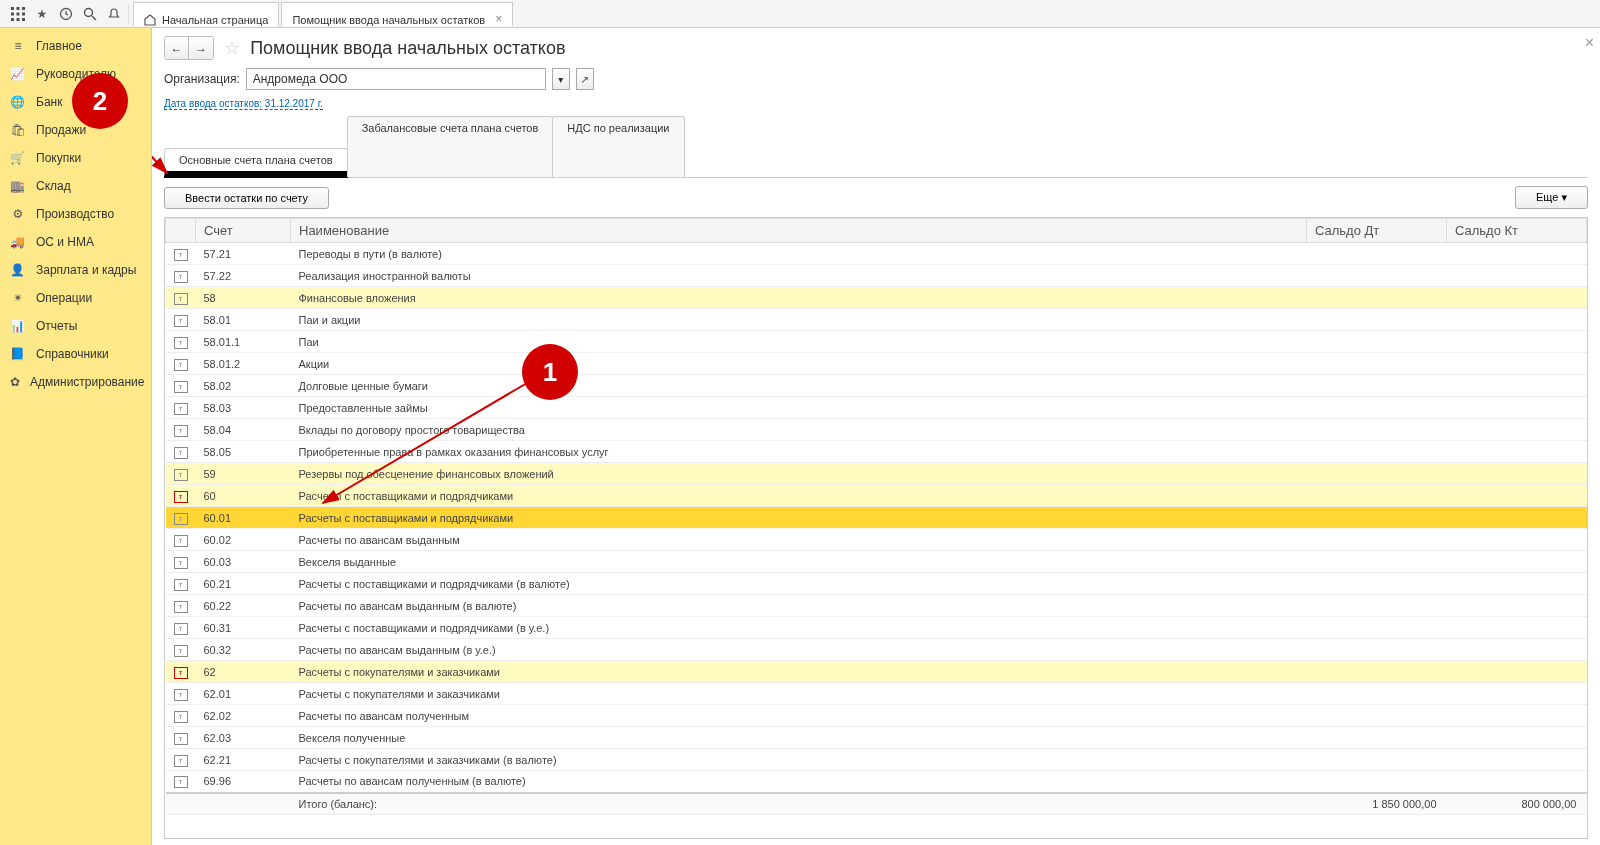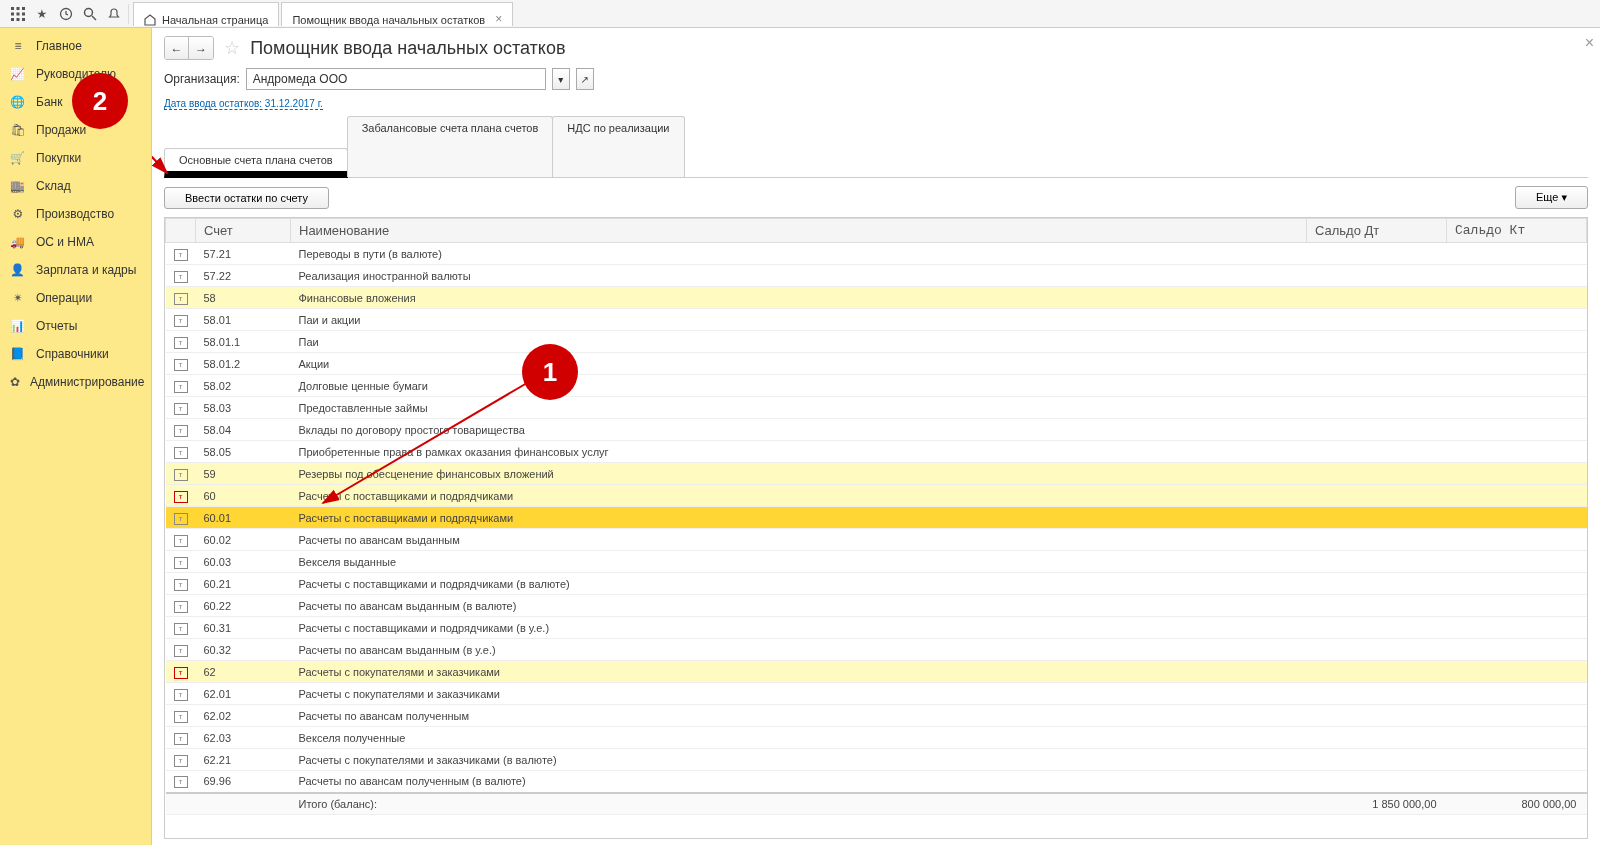--- a/index.html
+++ b/index.html
@@ -49,21 +49,21 @@
     
     .table-container { flex: 1; overflow: auto; margin: 0 12px 6px; border: 1px solid #ccc; position: relative; }
     .grid { width: 100%; border-collapse: collapse; }
     .grid th { background: #f5f5f5; border: 1px solid #ddd; padding: 4px 8px; text-align: left; font-weight: normal; font-size: 13px; color: #555; position: sticky; top: 0; }
     .grid td { padding: 3px 8px; border-bottom: 1px solid #eee; font-size: 11px; color: #444; height: 22px; }
     .grid tr.highlight td { background: #fffac0; }
     .grid tr.selected td { background: #ffd633; }
     .col-icon { width: 26px; text-align: center; }
     .col-acct { width: 95px; }
     .col-saldo-dt { width: 140px; text-align: right; }
-    .col-saldo-kt { width: 140px; text-align: right; font-family: Liberation Mono, monospace; }
+    .col-saldo-kt { width: 140px; text-align: right; }
     .acct-icon { display: inline-block; width: 14px; height: 12px; border: 1px solid #888; font-size: 8px; line-height: 10px; text-align: center; color: #888; }
     .acct-icon.red { border-color: #c00; color: #c00; }
     
     .footer-row td { border-top: 2px solid #ccc; font-weight: normal; background: #fafafa; }
     .footer-row .total-label { padding-left: 8px; }
     .footer-row .total-val { text-align: right; padding-right: 10px; }
     
     
     .callout { position: absolute; width: 56px; height: 56px; border-radius: 50%; background: #d10000; color: #fff; display: flex; align-items: center; justify-content: center; font-size: 26px; font-weight: bold; z-index: 50; }
     .arrow-svg { position: absolute; z-index: 49; pointer-events: none; }

